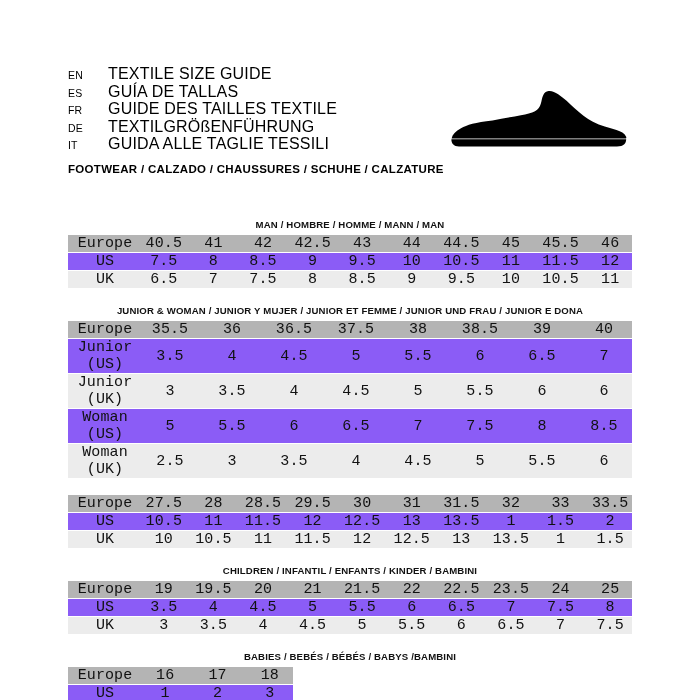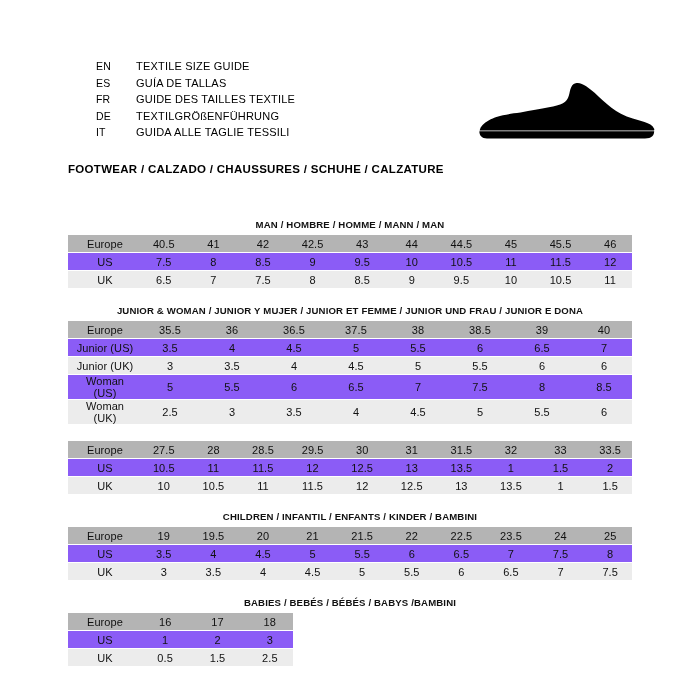--- a/index.html
+++ b/index.html
@@ -19,39 +19,38 @@
     position: absolute;
     left: 0; top: 0;
     width: 700px;
     height: 700px;
   }
 
   
   .header {
     position: absolute;
     left: 68px;
-    top: 58px;
+    top: 66px;
     width: 564px;
-    margin-left: 28px;
   }
   .lang-rows {
     display: block;
   }
   .lang-row {
     display: flex;
     align-items: baseline;
     line-height: 16.5px;
   }
   .lang-code {
     width: 40px;
     font-size: 10.5px;
     letter-spacing: 0.2px;
   }
   .lang-text {
-    font-size: 11px;
+    font-size: 16px;
     letter-spacing: 0.2px;
   }
 
   .shoe-wrap {
     position: absolute;
     right: 0px;
     top: 22px;
     width: 185px;
     height: 70px;
   }
@@ -78,22 +77,23 @@
   }
   .group-title {
     font-size: 9.6px;
     font-weight: bold;
     letter-spacing: 0.15px;
     margin-bottom: 5px;
     color: #111;
   }
   table {
     border-collapse: collapse;
-    font-size: 11px;
+    font-size: 15px;
     table-layout: fixed;
+    font-family: Liberation Mono, monospace;
   }
   table.full {
     width: 564px;
   }
   table.babies {
     width: 225px;
   }
   td {
     height: 17px;
     padding: 0 0 0 6px;

